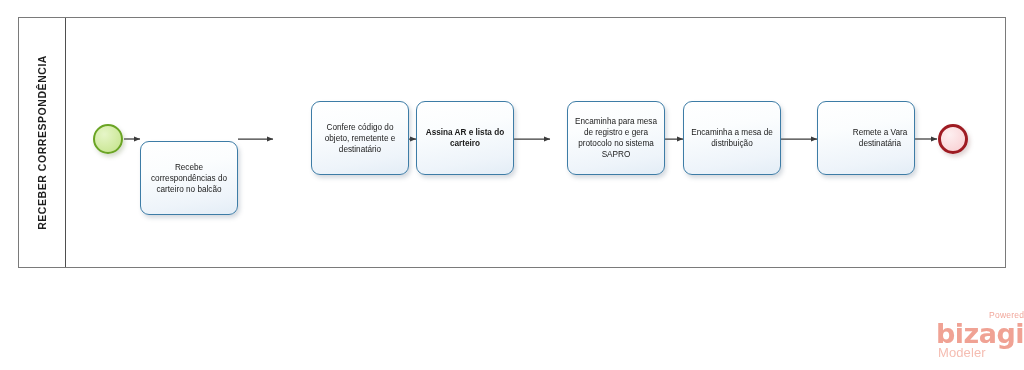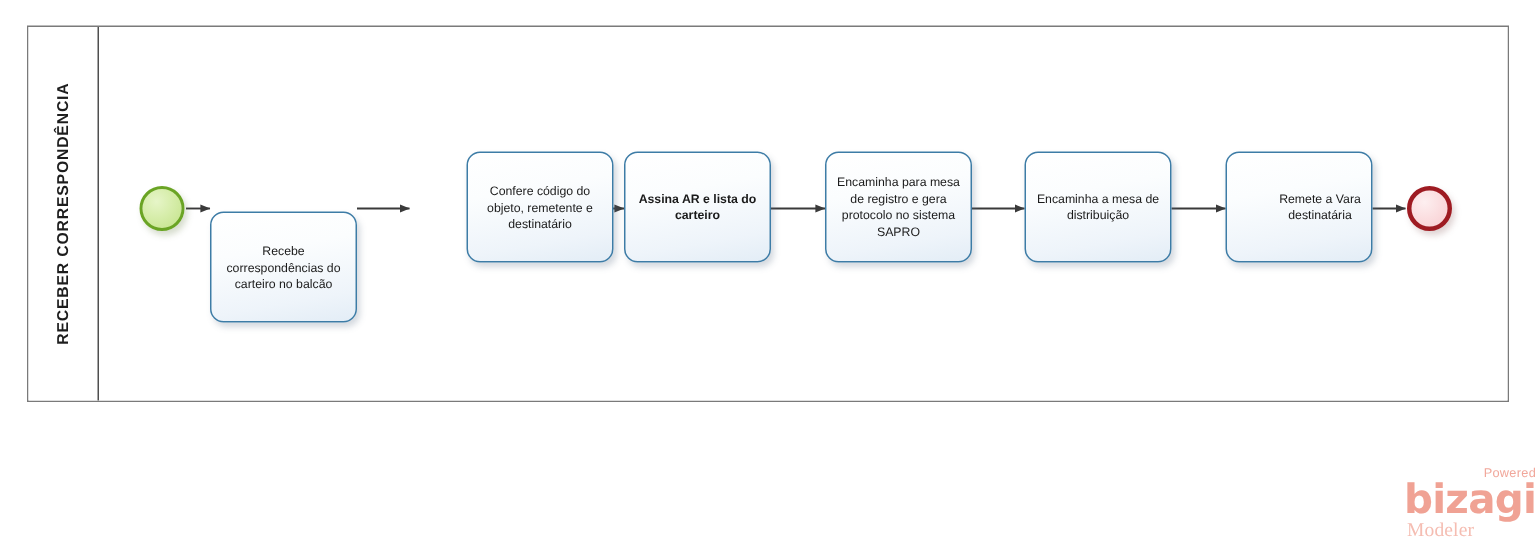--- a/index.html
+++ b/index.html
@@ -113,21 +113,21 @@
   .task-label {
     font-size: 8.2px;
     line-height: 11px;
     color: #1a1a1a;
     text-align: center;
     font-family: "Liberation Sans", sans-serif;
   }
   #task-1 { left: 140px; margin-top: 40px; }
   #task-2 { left: 273px; margin-left: 38px; }
   #task-3 { left: 416px; font-weight: bold; }
-  #task-4 { left: 550px; }
+  #task-4 { left: 567px; }
   #task-5 { left: 683px; }
   #task-6 { left: 817px; padding-left: 32px; }
 
   
   #bizagi-logo {
     position: absolute;
     left: 936px;
     top: 310px;
     width: 104px;
     height: 54px;
@@ -154,21 +154,21 @@
     font-family: "DejaVu Sans", sans-serif;
   }
   #logo-modeler {
     position: absolute;
     left: 2px;
     top: 36px;
     font-size: 13px;
     color: #f5bdb2;
     letter-spacing: 0.1px;
     line-height: 13px;
-    font-family: Liberation Serif, serif;
+    font-family: Liberation Sans, sans-serif;
   }
 </style>
 </head>
 <body>
 
 <div id="pool">
 
   <div id="lane-header">
     <span id="lane-header-label">RECEBER CORRESPONDÊNCIA</span>
   </div>

